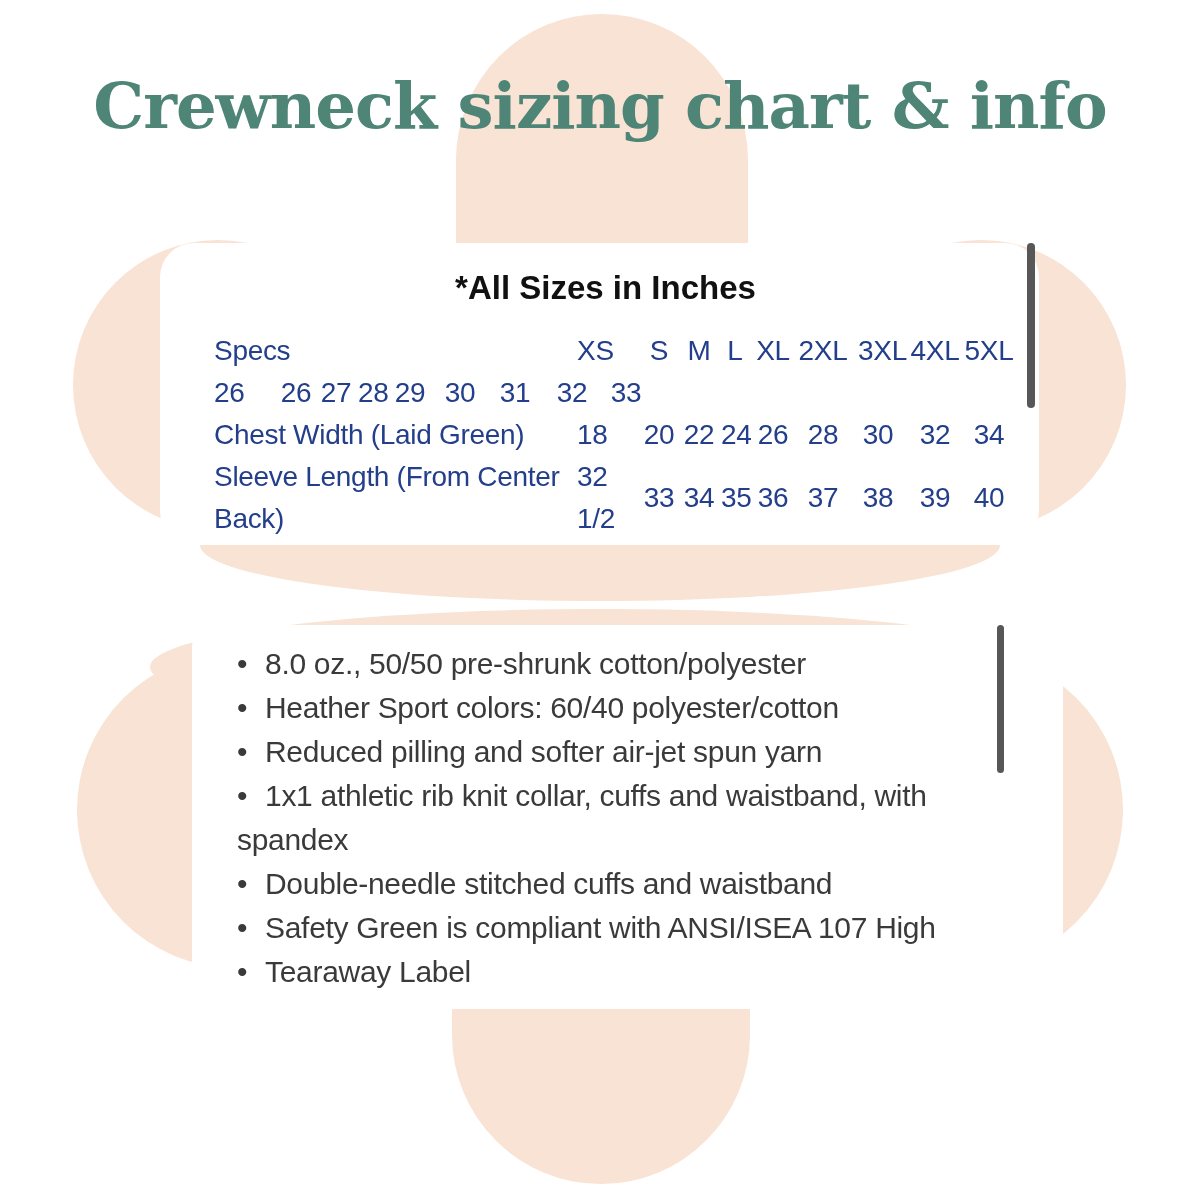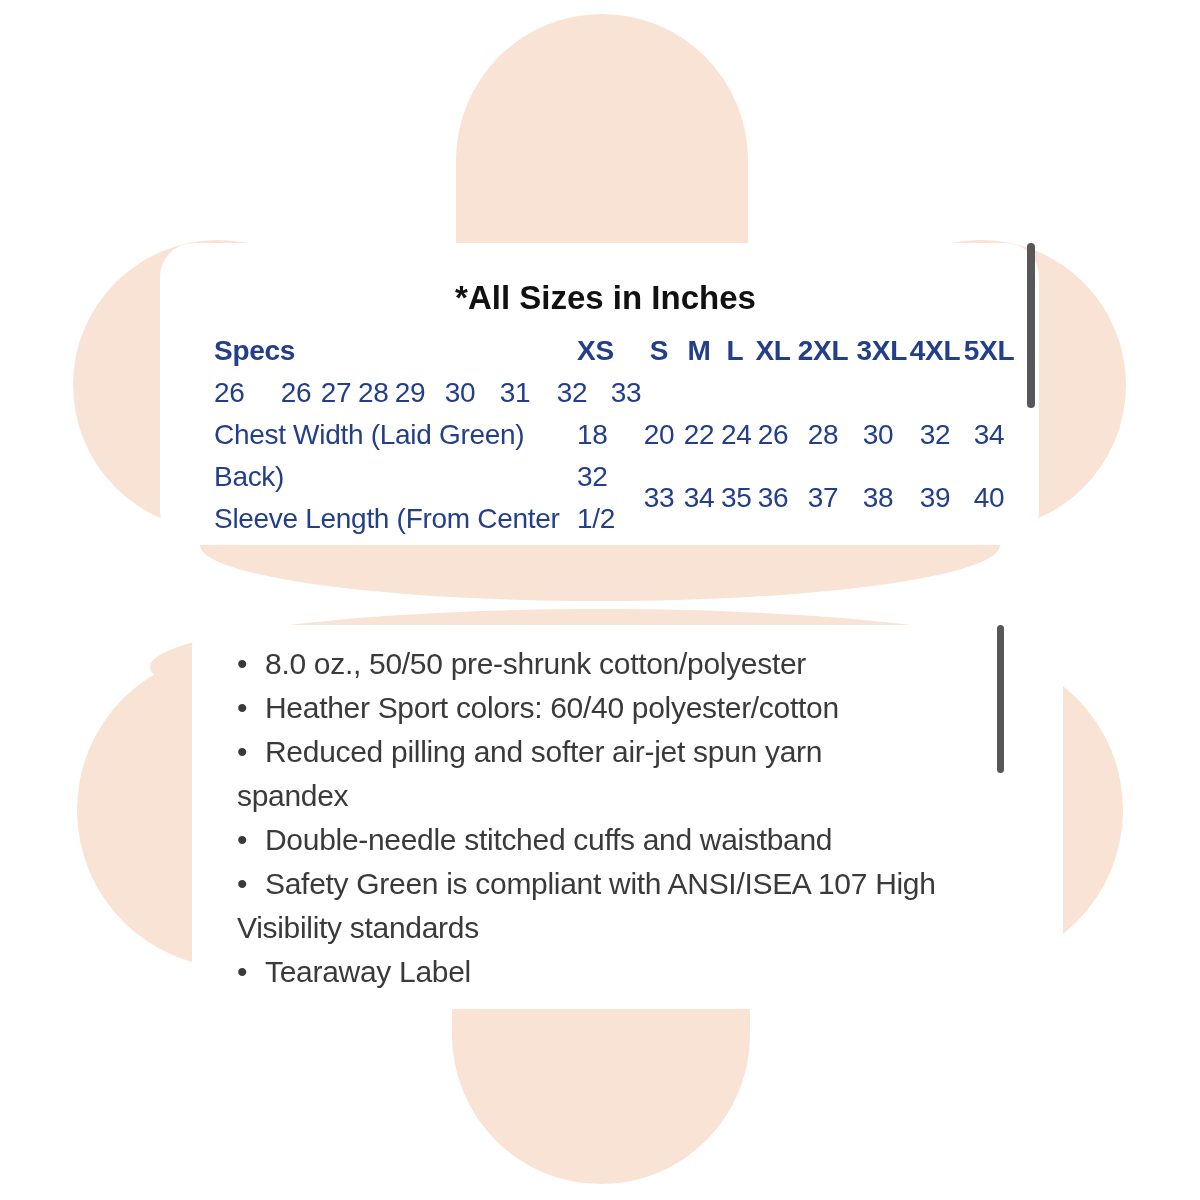--- a/index.html
+++ b/index.html
@@ -34,30 +34,30 @@
 
   .card{position:absolute;background:var(--card);}
   #size-card{left:160px;top:243px;width:879px;height:302px;border-radius:34px;}
   #info-card{left:192px;top:625px;width:871px;height:384px;border-radius:22px;}
 
   .scrollbar{position:absolute;background:var(--scrollbar);border-radius:4px;}
   #scrollbar-1{left:1027px;top:243px;width:8px;height:165px;}
   #scrollbar-2{left:997px;top:625px;width:7px;height:148px;}
 
   .card-heading{
-    position:absolute;left:12px;right:0;top:24px;margin:12px;text-align:center;
+    position:absolute;left:12px;right:0;top:24px;margin:2px;text-align:center;
     font-size:33px;font-weight:700;color:var(--heading);letter-spacing:0px;
   }
 
   #size-table{
     position:absolute;left:54px;top:87px;color:var(--navy);
     font-size:28px;letter-spacing:-0.3px;
   }
   .trow{display:flex;line-height:42px;white-space:nowrap;}
-  .trow.bold{font-weight:700;}
+  .trow.bold{font-weight:400;}
   .tcell{text-align:center;overflow:visible;}
   .tcell.left{text-align:left;}
   .col-label{width:363px;}
   .col-xs{width:64px;}
   .trow.tall{height:84px;}
   .trow.tall .vcenter{line-height:84px;}
   .twoline{line-height:42px;}
 
   #bullet-list{
     position:absolute;left:45px;top:17px;width:740px;margin:0;padding:0;
@@ -74,20 +74,21 @@
 
   <div class="shape arch-top" id="bg-arch-top"></div>
   <div class="shape circle" id="bg-circle-top-left"></div>
   <div class="shape circle" id="bg-circle-top-right"></div>
   <div class="shape ellipse" id="bg-band-a"></div>
   <div class="shape ellipse" id="bg-band-b"></div>
   <div class="shape circle" id="bg-circle-bottom-left"></div>
   <div class="shape circle" id="bg-circle-bottom-right"></div>
   <div class="shape arch-bottom" id="bg-arch-bottom"></div>
 
+  <h1 class="page-title">Crewneck sizing chart &amp; info</h1>
 
   <div class="card" id="size-card">
     <h2 class="card-heading">*All Sizes in Inches</h2>
     <div id="size-table">
         <div class="trow bold">
           <div class="tcell left col-label">Specs</div>
           <div class="tcell left col-xs">XS</div>
           <div class="tcell" style="width: 36px;">S</div>
           <div class="tcell" style="width: 44px;">M</div>
           <div class="tcell" style="width: 28px;">L</div>
@@ -121,22 +122,22 @@
           <div class="tcell" style="width: 44px;">22</div>
           <div class="tcell" style="width: 28px;">24</div>
           <div class="tcell" style="width: 48px;">26</div>
           <div class="tcell" style="width: 52px;">28</div>
           <div class="tcell" style="width: 58px;">30</div>
           <div class="tcell" style="width: 56px;">32</div>
           <div class="tcell" style="width: 52px;">34</div>
         </div>
         <div class="trow tall">
           <div class="tcell left col-label">
+            <div class="twoline">Sleeve Length (From Center</div>
             <div class="twoline">Back)</div>
-            <div class="twoline">Sleeve Length (From Center</div>
           </div>
           <div class="tcell left col-xs">
             <div class="twoline">32</div>
             <div class="twoline">1/2</div>
           </div>
           <div class="tcell vcenter" style="width: 36px;">33</div>
           <div class="tcell vcenter" style="width: 44px;">34</div>
           <div class="tcell vcenter" style="width: 28px;">35</div>
           <div class="tcell vcenter" style="width: 48px;">36</div>
           <div class="tcell vcenter" style="width: 52px;">37</div>
@@ -153,28 +154,28 @@
         <li>
           <div class="b-line"><span class="b-dot">•</span>8.0 oz., 50/50 pre-shrunk cotton/polyester</div>
         </li>
         <li>
           <div class="b-line"><span class="b-dot">•</span>Heather Sport colors: 60/40 polyester/cotton</div>
         </li>
         <li>
           <div class="b-line"><span class="b-dot">•</span>Reduced pilling and softer air-jet spun yarn</div>
         </li>
         <li>
+          <div class="b-line"><span class="b-dot">•</span>1x1 athletic rib knit collar, cuffs and waistband, with</div>
           <div class="b-line">spandex</div>
         </li>
         <li>
           <div class="b-line"><span class="b-dot">•</span>Double-needle stitched cuffs and waistband</div>
         </li>
         <li>
           <div class="b-line"><span class="b-dot">•</span>Safety Green is compliant with ANSI/ISEA 107 High</div>
-          <div class="b-line">Visibility standards</div>
         </li>
         <li>
           <div class="b-line"><span class="b-dot">•</span>Tearaway Label</div>
         </li>
       </ul>
   </div>
   <div class="scrollbar" id="scrollbar-2"></div>
 
 </div>
 

